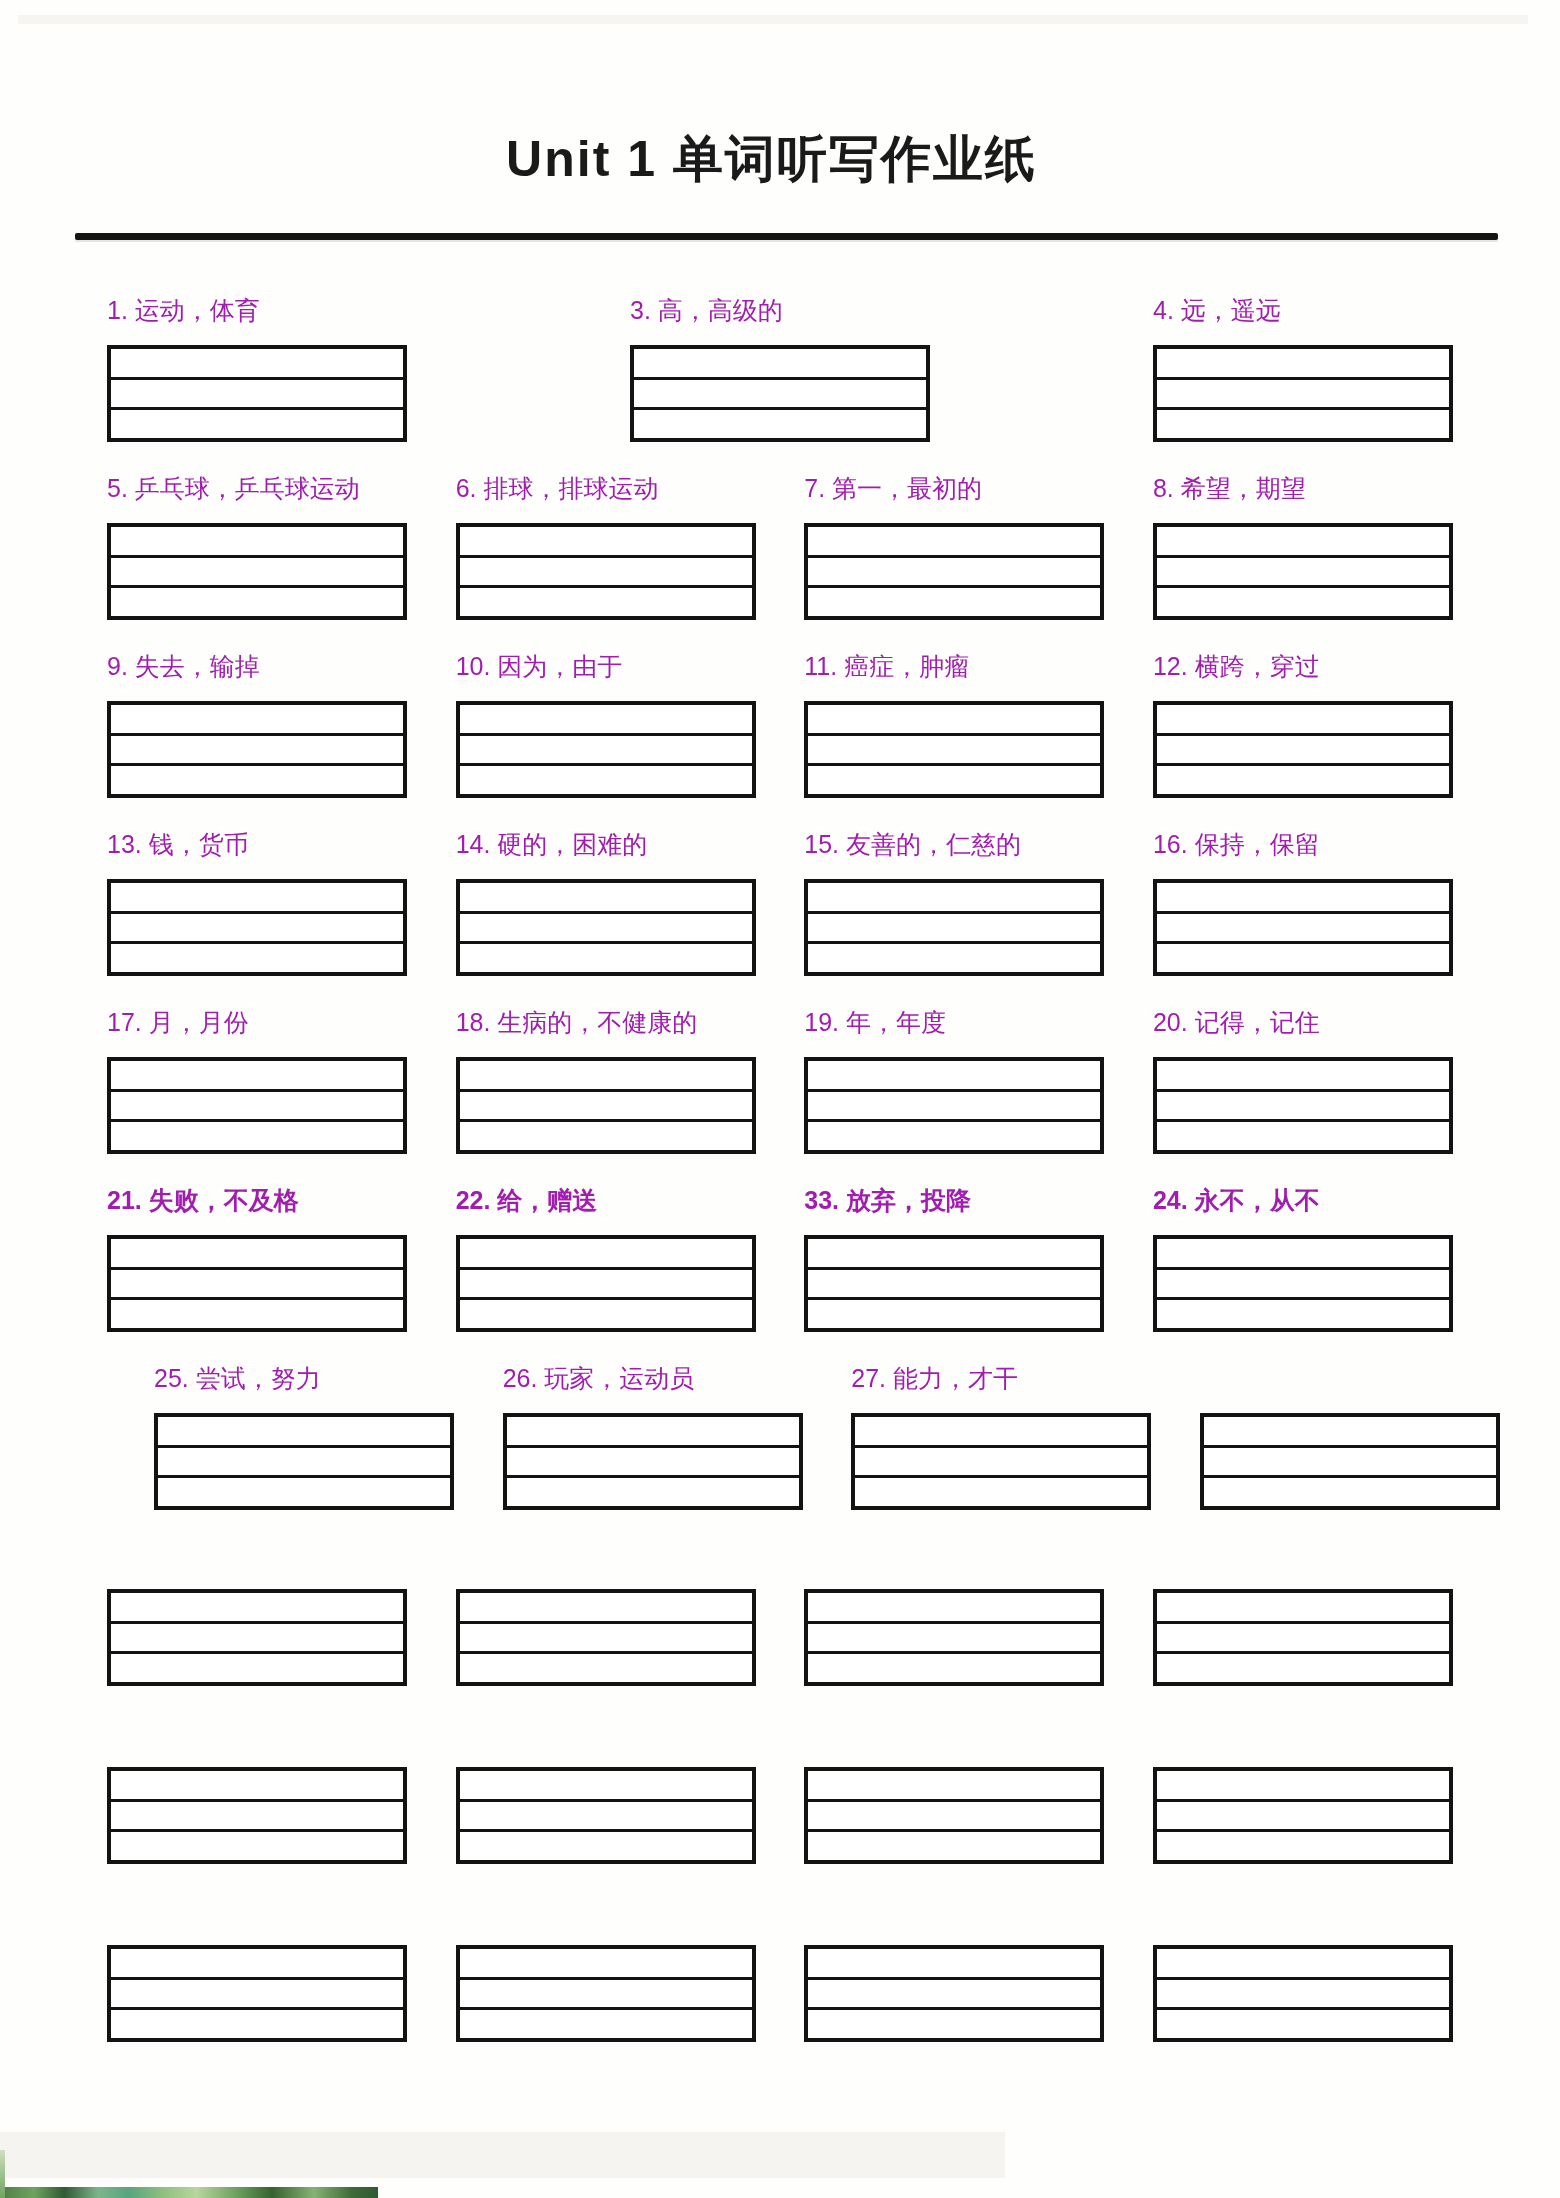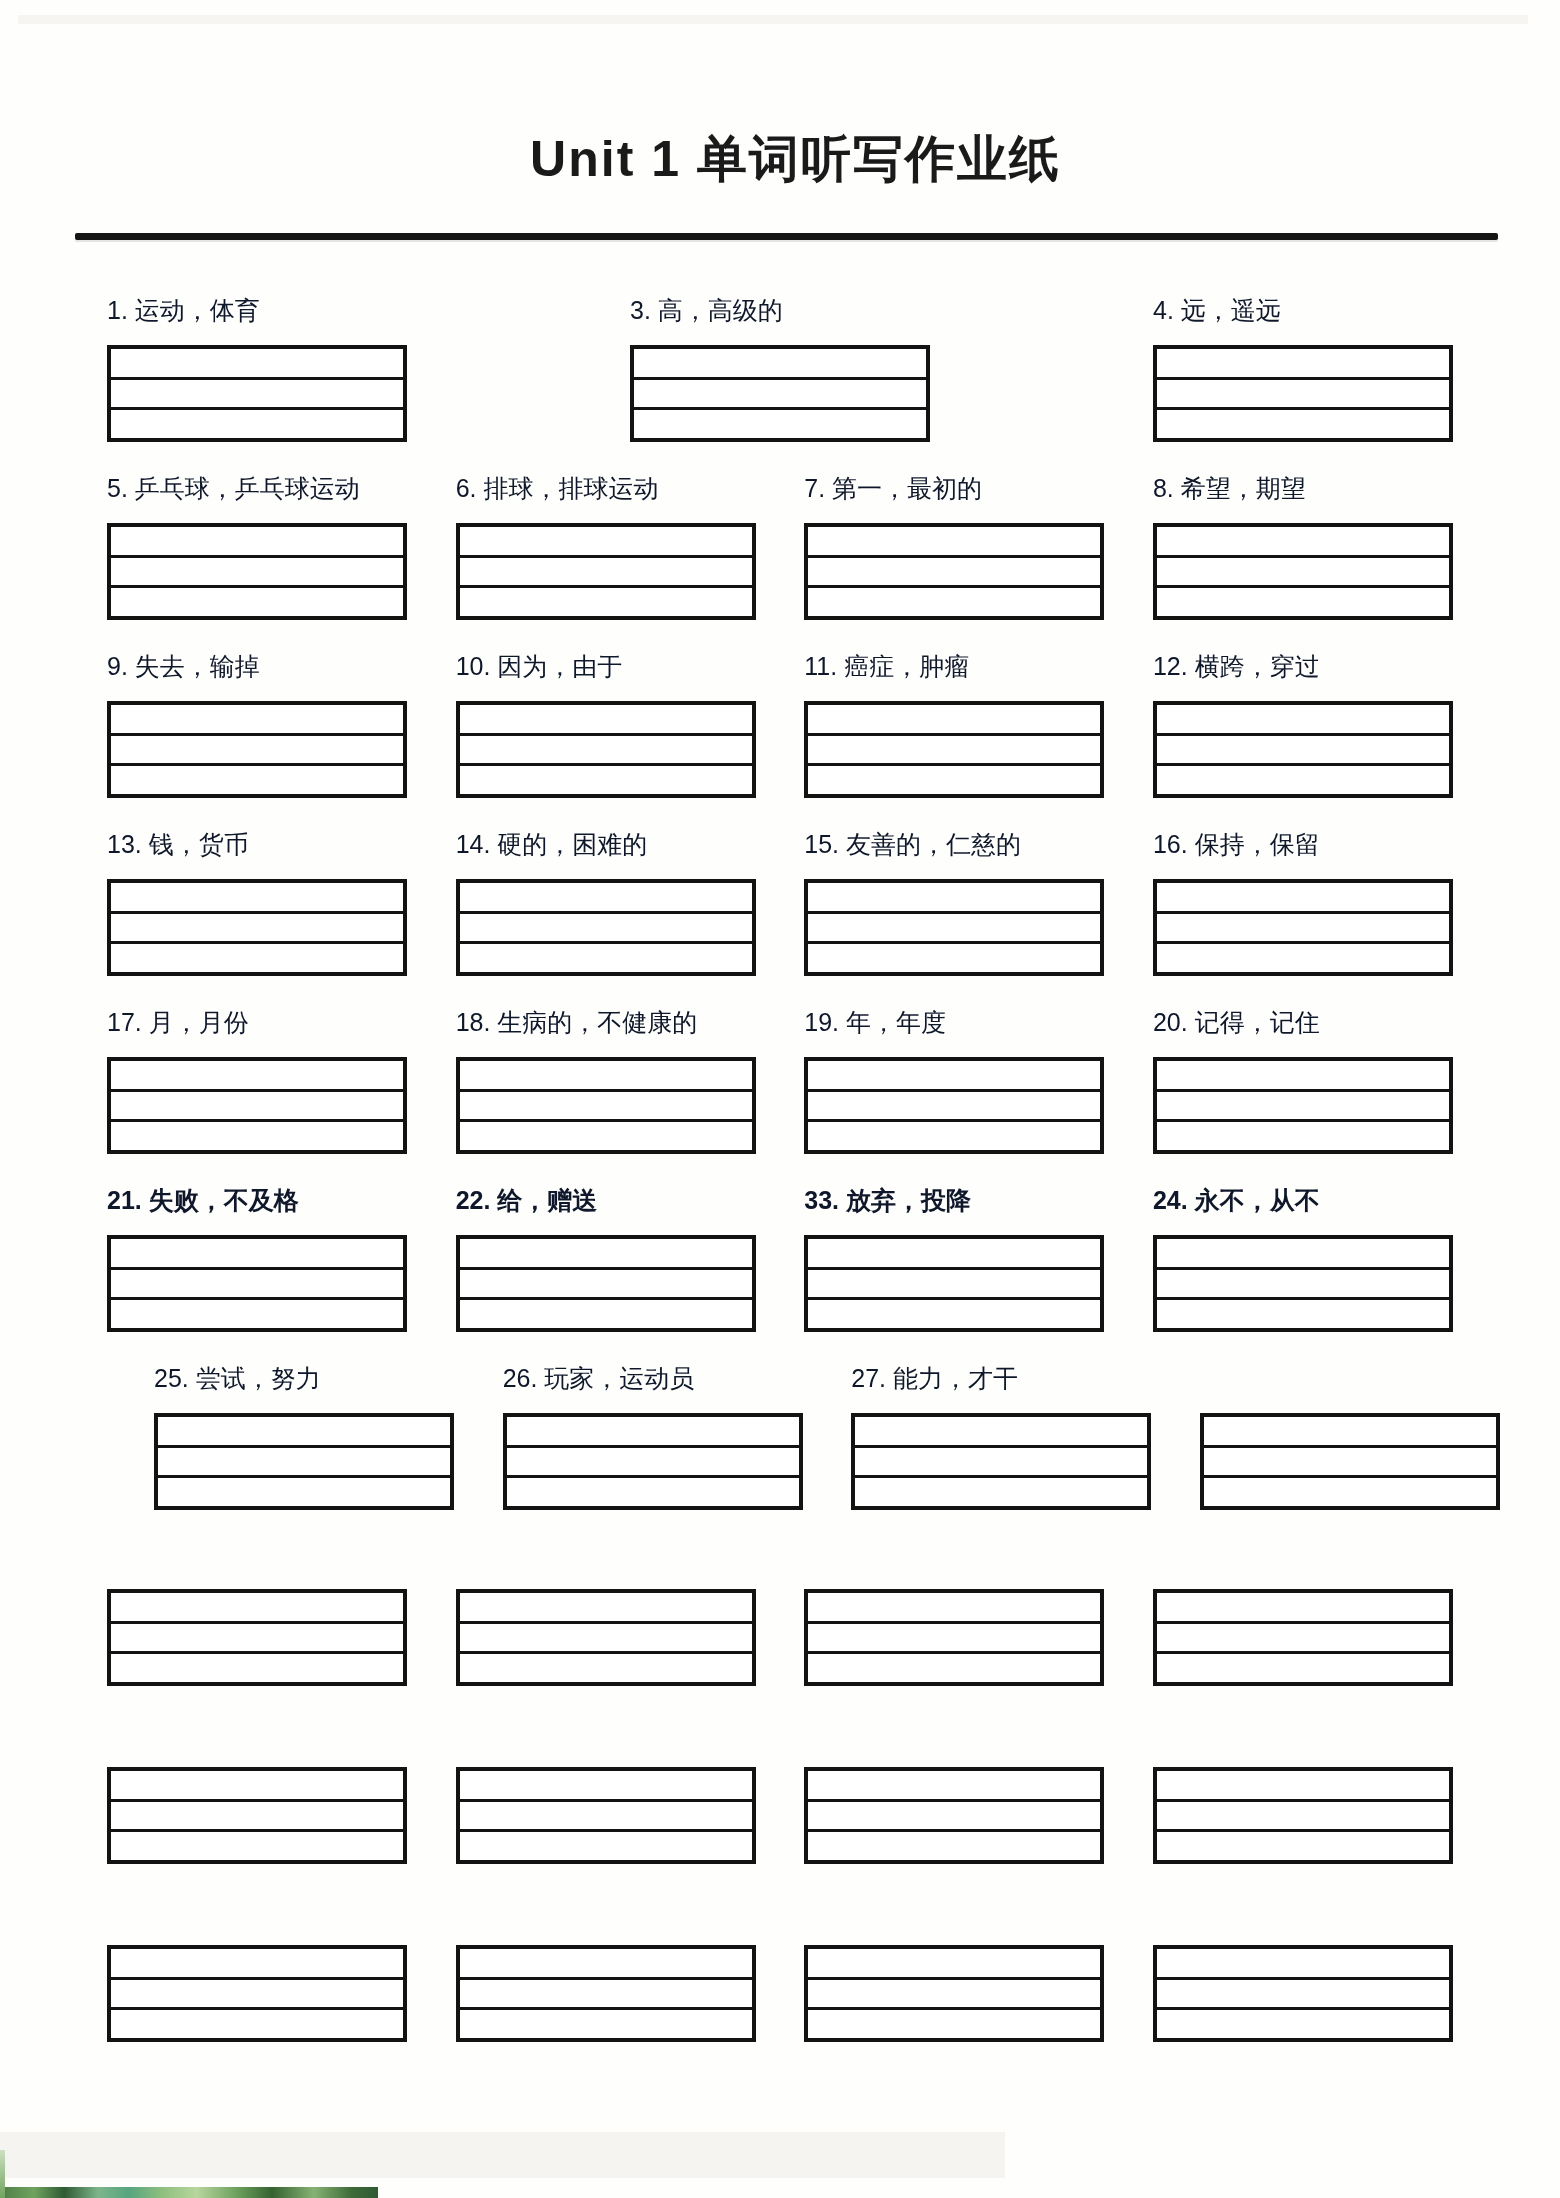--- a/index.html
+++ b/index.html
@@ -7,21 +7,21 @@
     width: 1560px; height: 2198px;
     position: relative;
     background: #fefefdf8;
     background-color: #fefefd;
     font-family: "Liberation Sans", "DejaVu Sans", sans-serif;
     color: #1a1a1a;
     overflow: hidden;
   }
   .page-title {
     position: absolute;
-    top: 92px; left: 83px; width: 1425px;
+    top: 92px; left: 59px; width: 1425px;
     text-align: center;
     font-size: 50px;
     font-weight: bold;
     letter-spacing: 2px;
     white-space: nowrap;
   }
   .divider {
     position: absolute;
     top: 233px; left: 75px;
     width: 1423px; height: 7px;
@@ -40,21 +40,21 @@
     display: flex;
     justify-content: space-between;
   }
   .cell { width: 300px; }
   .cell.pad { padding-top: 49px; }
   .item-label {
     height: 28px; line-height: 28px;
     font-size: 25px;
     white-space: nowrap;
     margin-bottom: 21px;
-    color: #0f172a;
+    color: #a21caf;
   }
   .answer-box {
     height: 97px;
     box-sizing: border-box;
     border: 4px solid #131313;
     background: #ffffff;
     display: flex;
     flex-direction: column;
   }
   .answer-line { flex: 1; border-bottom: 3px solid #131313; }

